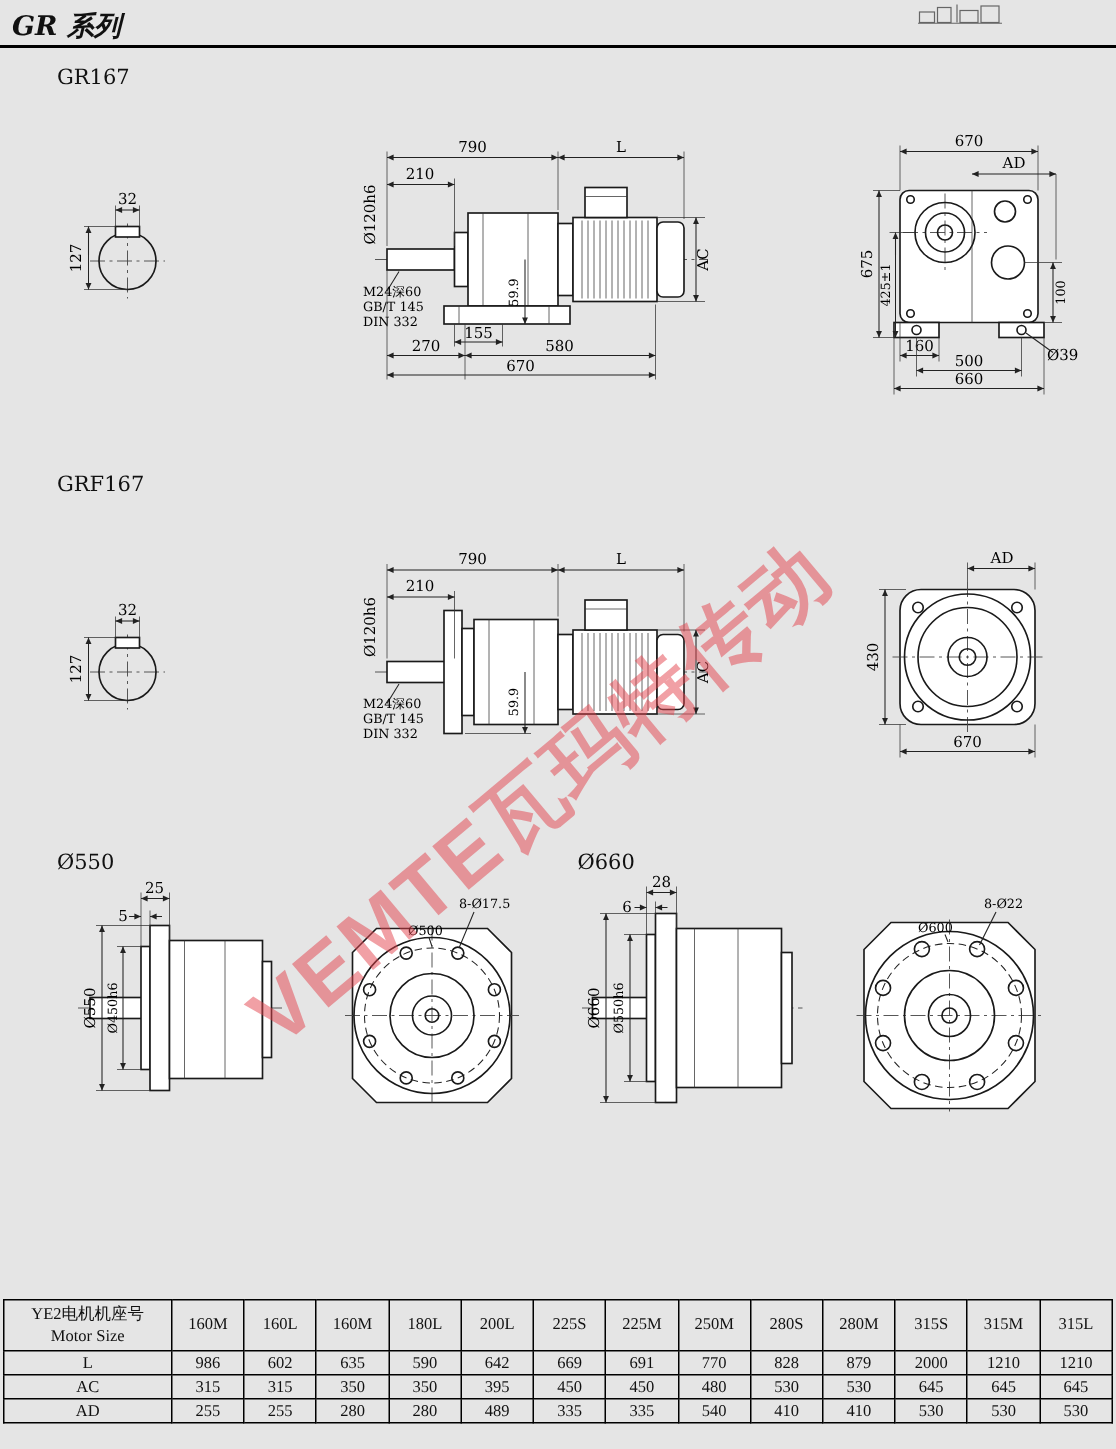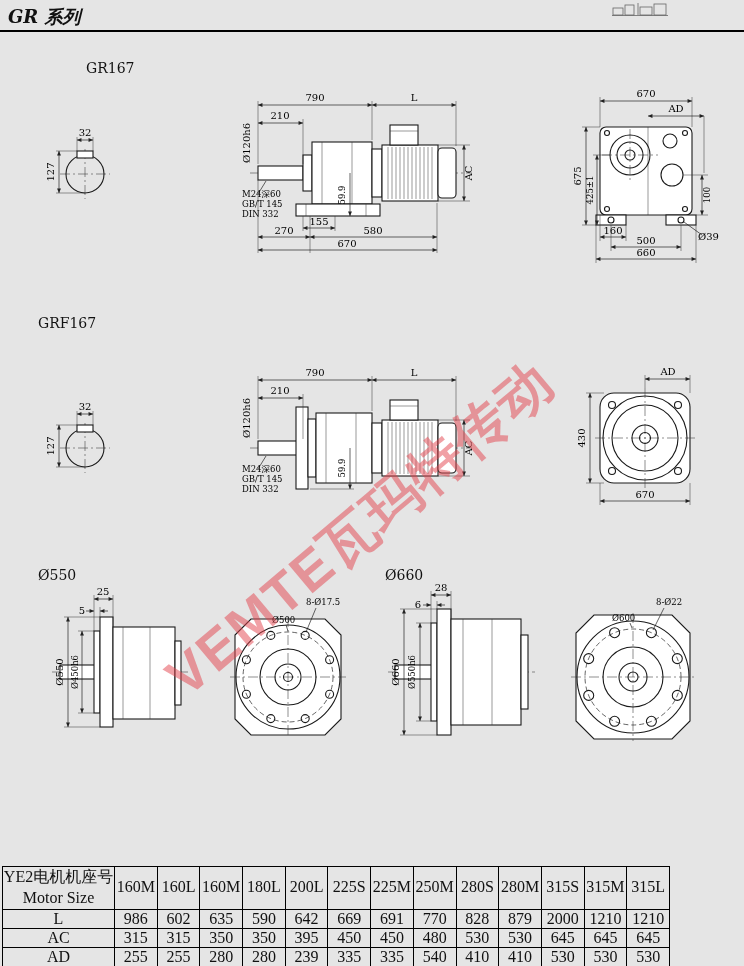--- a/index.html
+++ b/index.html
@@ -2,21 +2,21 @@
 <html><head>
 <meta charset="utf-8">
 <style>
   * { margin:0; padding:0; box-sizing:border-box; }
   html,body { background:#9a9a9a; }
   .page { position:relative; width:744px; height:966px; margin:0 auto; background:#e5e5e5;
           font-family:"DejaVu Serif", serif; color:#111; overflow:hidden; }
   .title { position:absolute; left:8px; top:5px; font-size:18px; font-style:italic; font-weight:bold; }
   .rule  { position:absolute; left:0; top:30px; width:744px; height:0; border-top:2px solid #000; }
   .sec-label { position:absolute; font-size:14px; }
-  .lbl-gr167  { left:38px; top:60px;margin-left:48px; }
+  .lbl-gr167  { left:38px; top:44px; }
   .lbl-grf167 { left:38px; top:315px;text-align:right; }
   .lbl-f550   { left:38px; top:567px; }
   .lbl-f660   { left:385px; top:567px; }
   svg.draw { position:absolute; left:0; }
   #svg-gr167   { top:85px; }
   #svg-grf167  { top:335px; }
   #svg-flanges { top:565px; }
   #logo { position:absolute; left:612px; top:1px; }
   svg text { font-family:"DejaVu Serif", serif; font-size:10px; fill:#000; text-anchor:middle; }
   svg text.ts { text-anchor:start; }
@@ -24,22 +24,22 @@
   .ol  { fill:none; stroke:#1a1a1a; stroke-width:1.1; }
   .olf { fill:#fff;  stroke:#1a1a1a; stroke-width:1.1; }
   .thin{ fill:none; stroke:#333; stroke-width:0.5; }
   .dim { fill:none; stroke:#222; stroke-width:0.7; }
   .cl  { fill:none; stroke:#444; stroke-width:0.6; stroke-dasharray:10 3 2 3; }
   .bolt{ fill:none; stroke:#222; stroke-width:0.7; stroke-dasharray:5 3; }
   .watermark { position:absolute; left:175px; top:648px; transform:rotate(-40deg); transform-origin:0 50%;
                font-size:55px; font-weight:600; letter-spacing:2px; white-space:nowrap;
                color:rgba(228,66,76,0.5); pointer-events:none; z-index:5;
                font-family:"Liberation Sans", sans-serif; }
-  table.size-table { position:absolute; left:2px; top:866px; width:668px; border-collapse:collapse;
-               table-layout:fixed; font-size:16px; font-family:"Liberation Serif", serif; }
+  table.size-table { position:absolute; left:2px; top:866px; width:740px; border-collapse:collapse;
+               table-layout:fixed; font-size:11px; font-family:"Liberation Serif", serif; }
   table.size-table th, table.size-table td { border:1px solid #000; text-align:center; padding:0;
                height:16px; font-weight:normal; overflow:hidden; }
   table.size-table tr:first-child th { height:34px; line-height:1.3; }
   table.size-table .lbl { width:112px; }
 </style>
 </head>
 <body>
 
 <div class="page">
 
@@ -482,21 +482,21 @@
           <td>645</td>
           <td>645</td>
           <td>645</td>
         </tr>
         <tr>
           <td class="lbl">AD</td>
           <td>255</td>
           <td>255</td>
           <td>280</td>
           <td>280</td>
-          <td>239</td>
+          <td>489</td>
           <td>335</td>
           <td>335</td>
           <td>540</td>
           <td>410</td>
           <td>410</td>
           <td>530</td>
           <td>530</td>
           <td>530</td>
         </tr>
       </tbody>

